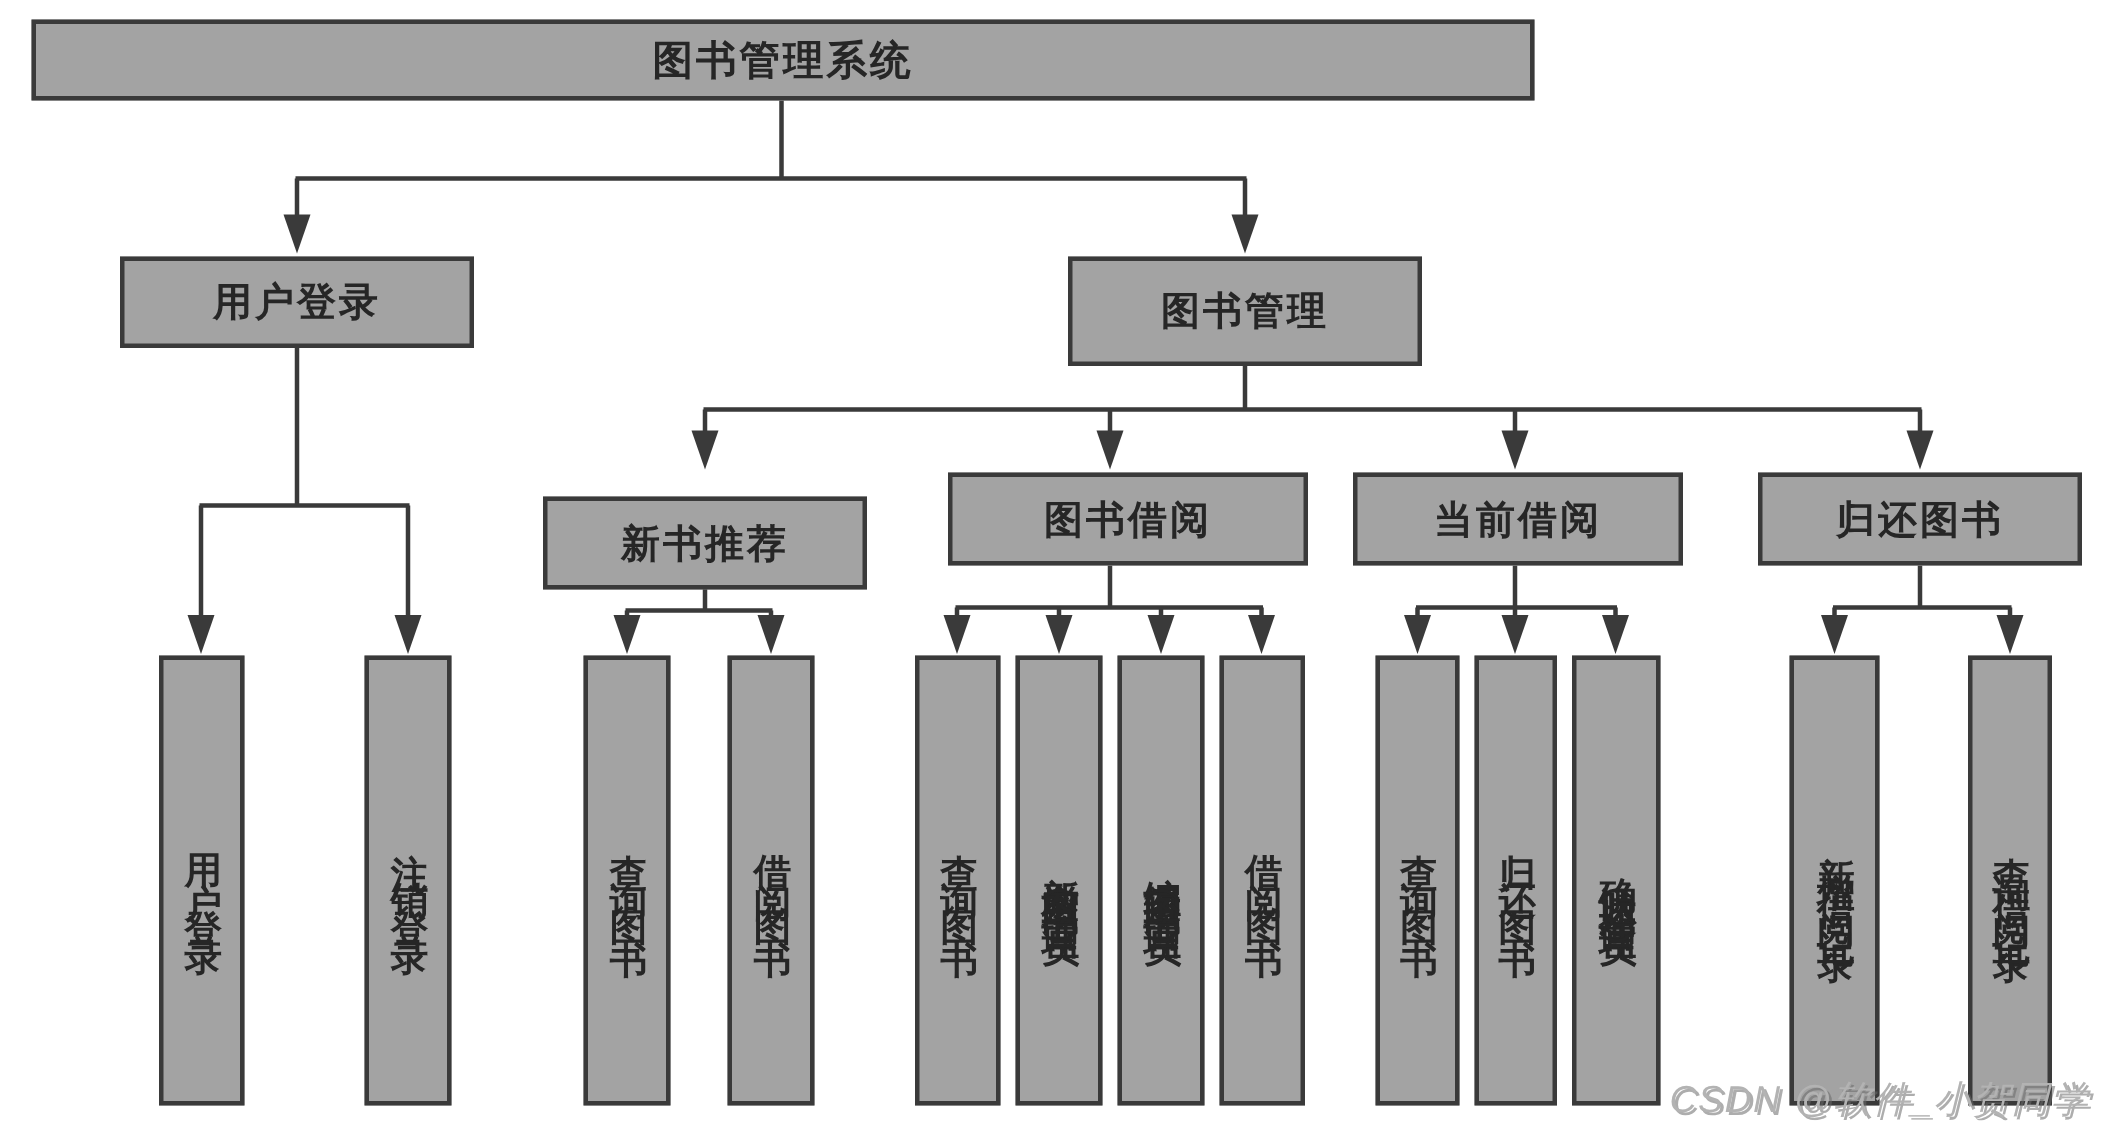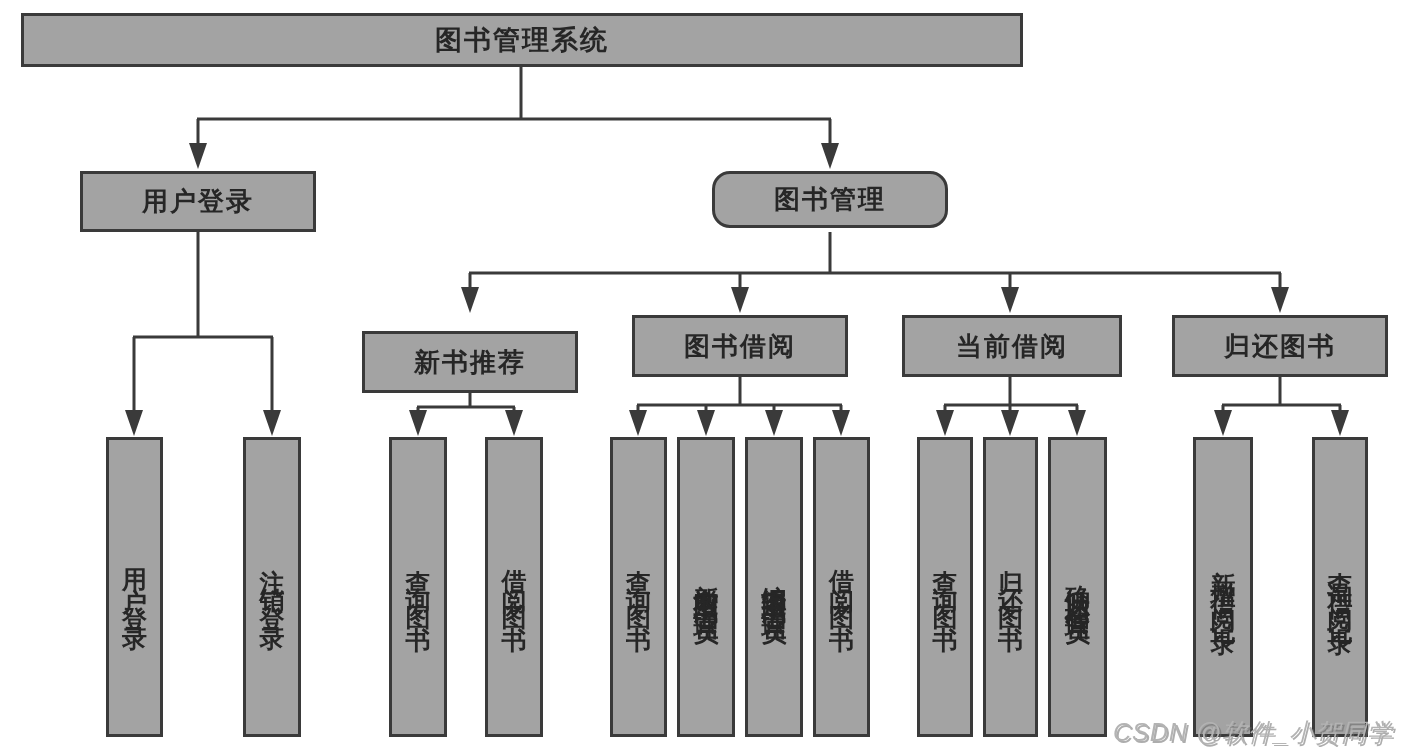--- a/index.html
+++ b/index.html
@@ -97,28 +97,28 @@
     </g>
   </svg>
 
   <div class="node hnode root-node" style="left:21px; top:13px; width:1002px; height:54px;">
     <span>图书管理系统</span>
   </div>
 
   <div class="node hnode" style="left:80px; top:171px; width:236px; height:61px;">
     <span>用户登录</span>
   </div>
-  <div class="node hnode" style="left:712px; top:171px; width:236px; height:57px;border-radius:18px;">
+  <div class="node hnode" style="left:712px; top:171px; width:236px; height:73px;">
     <span>图书管理</span>
   </div>
 
   <div class="node hnode" style="left:362px; top:315px; width:216px; height:62px;margin-top:16px;">
     <span>新书推荐</span>
   </div>
-  <div class="node hnode" style="left:632px; top:315px; width:216px; height:62px;">
+  <div class="node hnode" style="left:632px; top:315px; width:240px; height:62px;">
     <span>图书借阅</span>
   </div>
   <div class="node hnode" style="left:902px; top:315px; width:220px; height:62px;">
     <span>当前借阅</span>
   </div>
   <div class="node hnode" style="left:1172px; top:315px; width:216px; height:62px;">
     <span>归还图书</span>
   </div>
 
   <div class="node vnode s4" style="left:106px; top:437px; width:57px; height:300px;">

